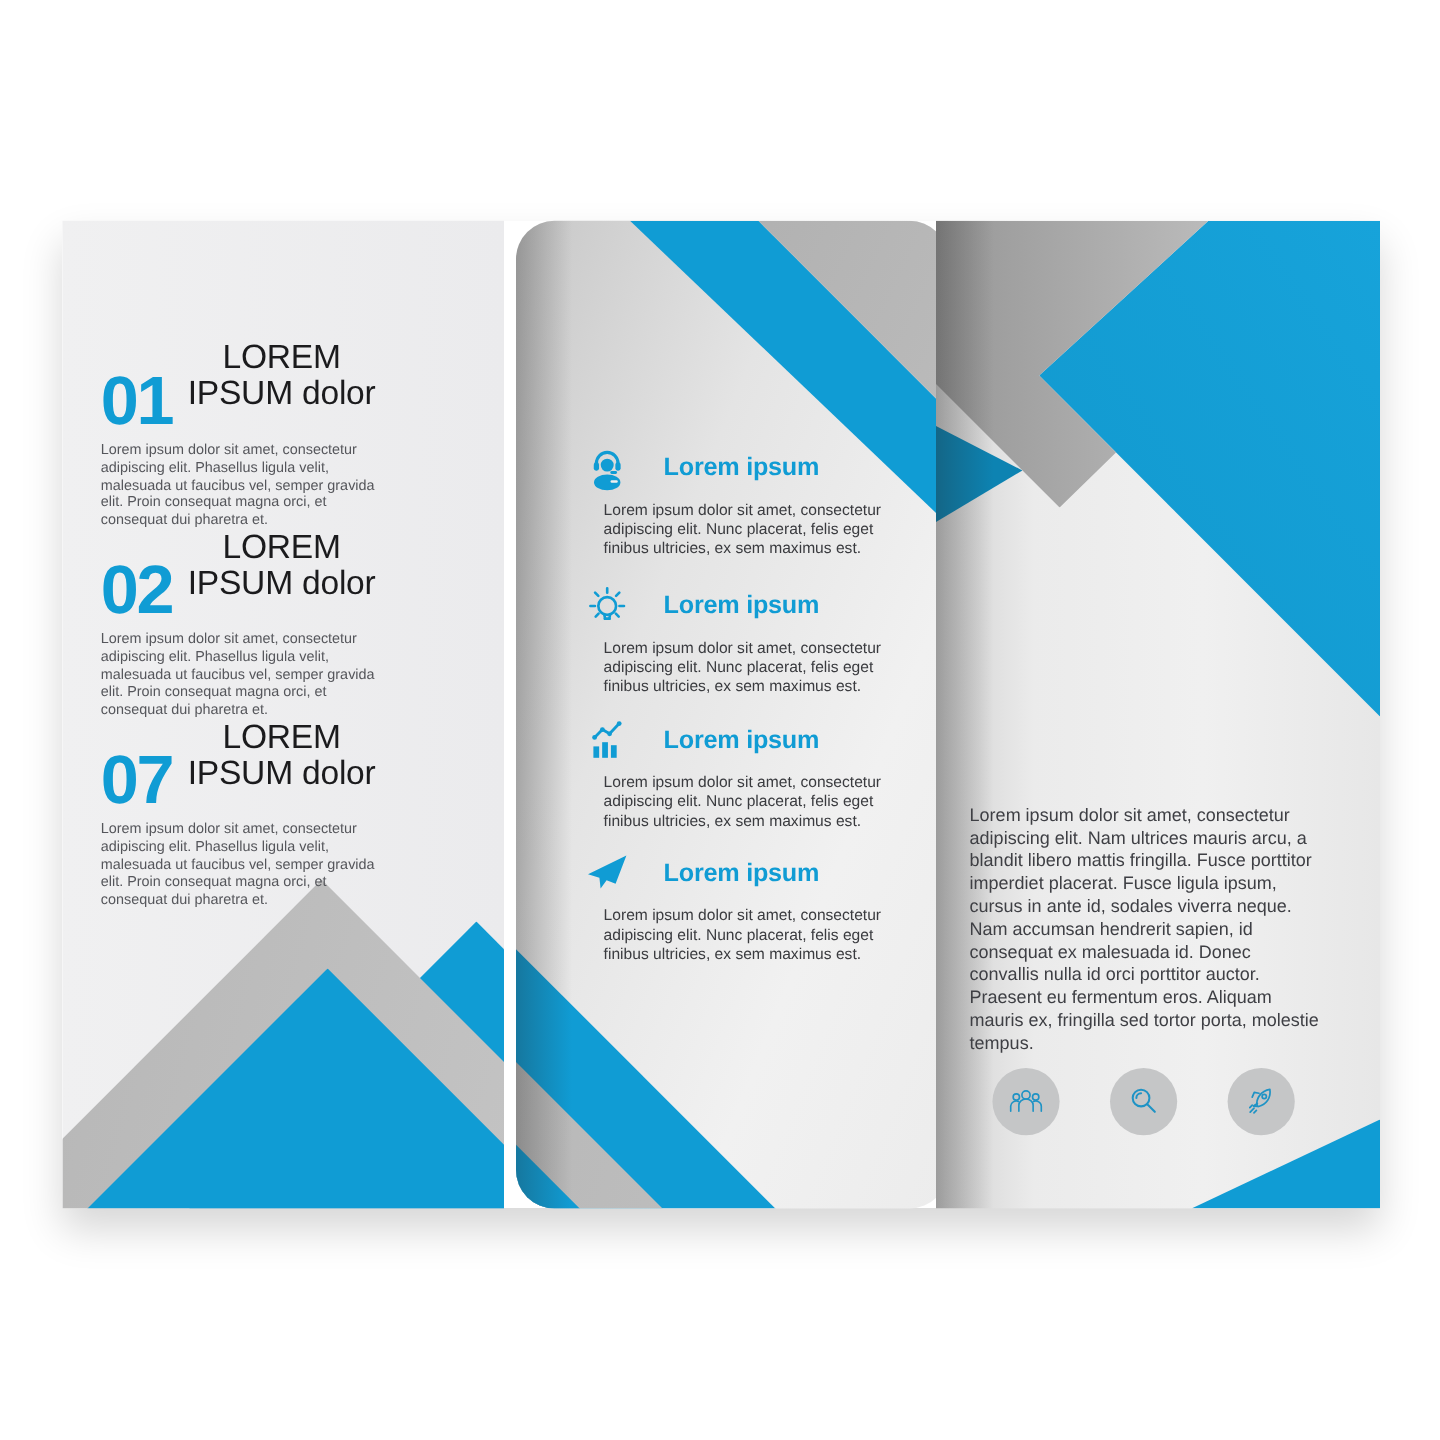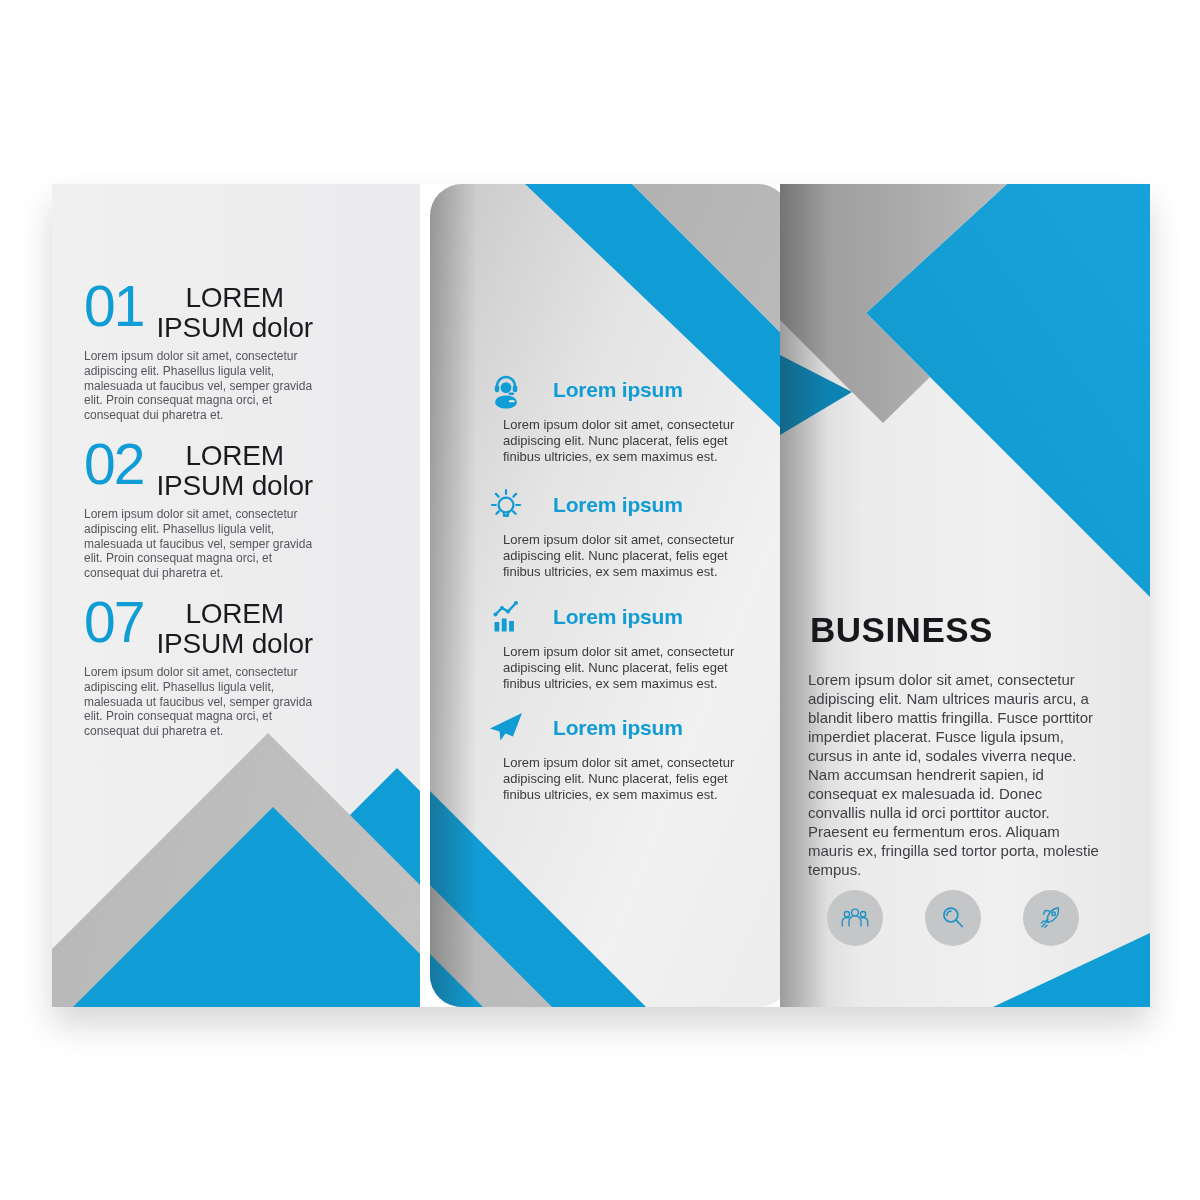--- a/index.html
+++ b/index.html
@@ -54,22 +54,22 @@
 
   .fold-shade { position:absolute; inset:0; pointer-events:none;
     background:linear-gradient(to right,rgba(35,35,35,.30),rgba(35,35,35,0) 13%); }
 
   
   .lp-title { position:absolute; left:32px; top:30px; font-size:25px; font-weight:700;
     letter-spacing:-.3px; color:#151517; white-space:nowrap; z-index:5; }
   .lp-title .blue { color:var(--blue); margin-left:6px; }
   .sec { position:absolute; left:32px; width:238px; z-index:5; }
   .sec-head { display:flex; gap:13px; align-items:flex-start; }
-  .sec-num { font-size:57px; font-weight:400; line-height:.92; letter-spacing:-2px;
-    color:var(--blue); }
+  .sec-num { font-size:57px; font-weight:700; line-height:.92; letter-spacing:-2px;
+    color:var(--blue);margin-top:28px; }
   .sec-title { font-size:28px; font-weight:400; line-height:1.06; color:#1b1b1d;
     padding-top:3px; letter-spacing:-.2px;text-align:center; }
   .sec-body { margin:7px 0 0 0; font-size:12px; line-height:1.22; color:#55565b; }
 
   
   .item { position:absolute; left:56px; width:258px; z-index:5; }
   .item-head { display:flex; align-items:center; gap:27px; }
   .item-icon { width:40px; height:40px; flex:0 0 auto; color:var(--blue); }
   .item-title { font-size:21px; font-weight:700; color:var(--blue); letter-spacing:-.2px; }
   .item-body { margin:7px 0 0 17px; font-size:13px; line-height:1.24; color:#3a3b3f; }
@@ -188,21 +188,20 @@
       </div>
     </section>
 
     <section class="panel p-right">
       <div class="shape rp-chevron"></div>
       <div class="shape rp-diamond"></div>
       <div class="shape rp-darktri"></div>
       <div class="shape rp-corner"></div>
       <div class="fold-shade"></div>
 
-      <h2 class="biz-title">BUSINESS</h2>
       <p class="biz-body">Lorem ipsum dolor sit amet, consectetur adipiscing elit. Nam ultrices mauris arcu, a blandit libero mattis fringilla. Fusce porttitor imperdiet placerat. Fusce ligula ipsum, cursus in ante id, sodales viverra neque. Nam accumsan hendrerit sapien, id consequat ex malesuada id. Donec convallis nulla id orci porttitor auctor. Praesent eu fermentum eros. Aliquam mauris ex, fringilla sed tortor porta, molestie tempus.</p>
 
       <div class="badges">
         <div class="badge">
           <svg viewBox="0 0 40 40" fill="none" stroke="currentColor" stroke-width="1.6" stroke-linecap="round">
             <circle cx="20" cy="13.5" r="4"></circle>
             <path d="M13 29.5v-6a7 6 0 0 1 14 0v6"></path>
             <circle cx="10.5" cy="15.5" r="3.1"></circle>
             <path d="M5 29.5v-5a5.5 5 0 0 1 7.8-4.6"></path>
             <circle cx="29.5" cy="15.5" r="3.1"></circle>

